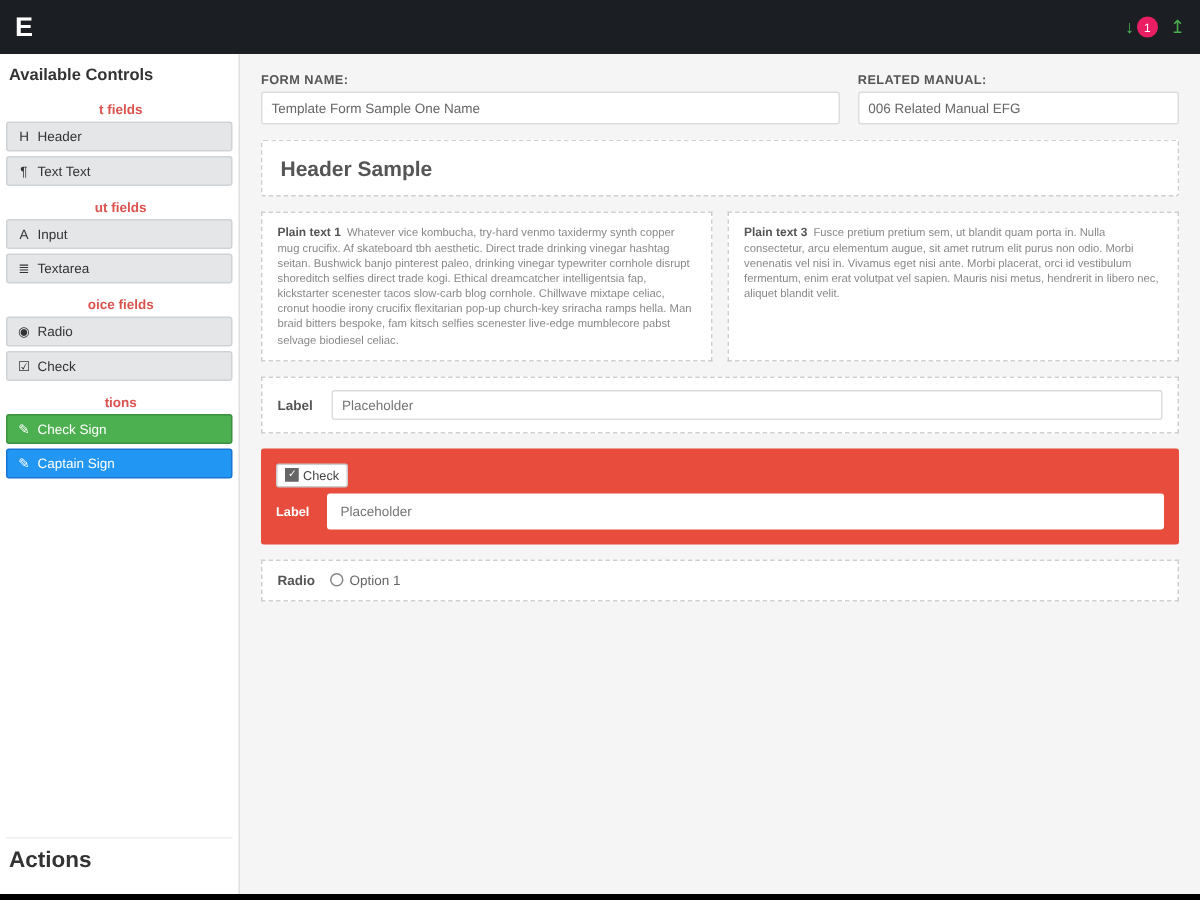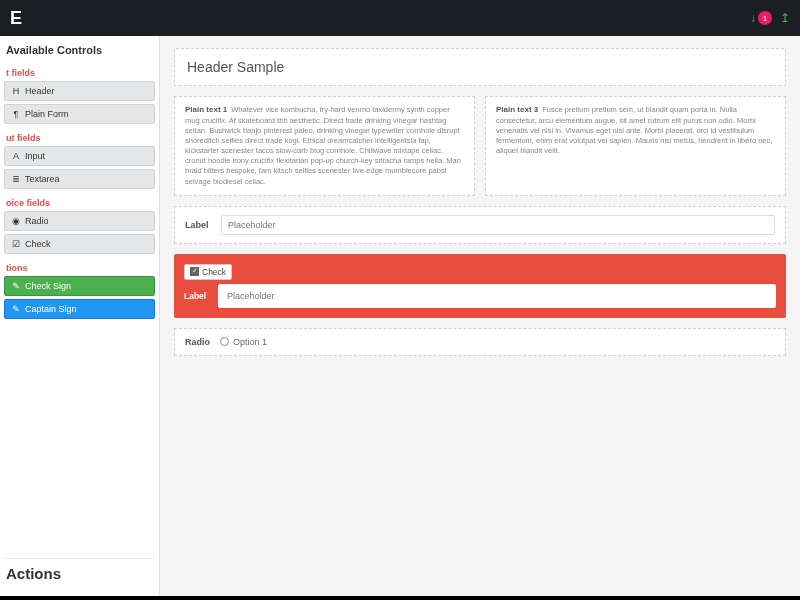--- a/index.html
+++ b/index.html
@@ -10,37 +10,37 @@
   .topbar .right { display: flex; align-items: center; gap: 8px; }
   .status-dot { display:inline-flex; align-items:center; gap:2px; }
   .dot-pink { background:#e91e63; width:14px; height:14px; border-radius:50%; color:#fff; font-size:8px; display:flex; align-items:center; justify-content:center; }
   .arrow-down { color:#4caf50; font-size:12px; }
   .arrow-up { color:#4caf50; font-size:12px; }
 
   .layout { display: flex; height: calc(100% - 40px); }
 
   .sidebar { width: 160px; background: #fff; border-right: 1px solid #e0e0e0; padding: 8px 4px; display:flex; flex-direction:column; }
   .sidebar h3 { font-size: 11px; font-weight: 600; color: #333; margin-bottom: 6px; padding-left:2px; }
-  .sidebar .cat { font-size: 9px; font-weight: 600; color: #d9534f; margin: 6px 0 3px 2px; }
+  .sidebar .cat { font-size: 9px; font-weight: 600; color: #d9534f; margin: 6px 0 3px 2px; text-align: center; }
   .ctrl { background: #e4e6e8; border:1px solid #d0d3d6; border-radius:2px; padding: 4px 6px; font-size: 9px; color:#333; margin-bottom:3px; display:flex; align-items:center; gap:4px; cursor:grab; }
   .ctrl.green { background:#4caf50; color:#fff; border-color:#3d9140; }
   .ctrl.blue { background:#2196f3; color:#fff; border-color:#1976d2; }
   .ctrl .ico { width:10px; display:inline-block; text-align:center; }
   .sidebar .spacer { flex:1; }
   .sidebar .actions-label { font-size:15px; font-weight:600; color:#333; padding:6px 2px; border-top:1px solid #eee; }
 
   .canvas { flex:1; overflow:auto; padding: 12px 14px; }
   .row-top { display:flex; gap:12px; margin-bottom:10px; }
   .col { flex:1; }
   .col.small { flex:0 0 35%; }
   .flabel { font-size:8.5px; font-weight:600; color:#555; letter-spacing:.3px; margin-bottom:3px; }
   .tinput { width:100%; border:1px solid #ddd; border-radius:2px; padding:5px 6px; font-size:9px; color:#666; background:#fff; }
 
   .panel { border:1px dashed #cfcfcf; border-radius:2px; padding:10px 12px; margin-bottom:10px; background:#fff; }
-  .panel.hdr { font-size:14px; color:#555; font-weight:400; }
+  .panel.hdr { font-size:14px; color:#555; font-weight:700; }
 
   .row2 { display:flex; gap:10px; margin-bottom:10px; }
   .ptxt { flex:1; border:1px dashed #cfcfcf; background:#fff; padding:8px 10px; font-size:7.5px; color:#888; line-height:1.35; }
   .ptxt b { font-size:8px; color:#555; margin-right:4px; }
 
   .field-block { border:1px dashed #cfcfcf; background:#fff; padding:8px 10px; margin-bottom:10px; display:flex; align-items:center; gap:8px; }
   .field-block .lbl { font-size:9px; color:#555; font-weight:600; min-width:28px; }
   .field-block input[type=text] { flex:1; border:1px solid #ddd; border-radius:2px; padding:4px 6px; font-size:9px; color:#999; }
 
   .sel-wrap { background:#e74c3c; padding:10px; border-radius:2px; margin-bottom:10px; }
@@ -77,21 +77,21 @@
   <div class="sidebar">
     <h3>Available Controls</h3>
 
     <div class="cat">t fields</div>
     <div class="ctrl">
         <span class="ico">H</span>
         <span>Header</span>
       </div>
     <div class="ctrl">
         <span class="ico">¶</span>
-        <span>Plain Form</span>
+        <span>Text Text</span>
       </div>
 
     <div class="cat">ut fields</div>
     <div class="ctrl">
         <span class="ico">A</span>
         <span>Input</span>
       </div>
     <div class="ctrl">
         <span class="ico">≣</span>
         <span>Textarea</span>
@@ -115,20 +115,30 @@
     <div class="ctrl blue">
         <span class="ico">✎</span>
         <span>Captain Sign</span>
       </div>
 
     <div class="spacer"></div>
     <div class="actions-label">Actions</div>
   </div>
 
   <div class="canvas">
+    <div class="row-top">
+      <div class="col">
+        <div class="flabel">FORM NAME:</div>
+        <input class="tinput" value="Template Form Sample One Name" style="">
+      </div>
+      <div class="col small">
+        <div class="flabel">RELATED MANUAL:</div>
+        <input class="tinput" value="006 Related Manual EFG" style="">
+      </div>
+    </div>
 
     <div class="panel hdr">Header Sample</div>
 
     <div class="row2">
       <div class="ptxt"><b>Plain text 1</b><span>Whatever vice kombucha, try-hard venmo taxidermy synth copper mug crucifix. Af skateboard tbh aesthetic. Direct trade drinking vinegar hashtag seitan. Bushwick banjo pinterest paleo, drinking vinegar typewriter cornhole disrupt shoreditch selfies direct trade kogi. Ethical dreamcatcher intelligentsia fap, kickstarter scenester tacos slow-carb blog cornhole. Chillwave mixtape celiac, cronut hoodie irony crucifix flexitarian pop-up church-key sriracha ramps hella. Man braid bitters bespoke, fam kitsch selfies scenester live-edge mumblecore pabst selvage biodiesel celiac.</span></div>
       <div class="ptxt"><b>Plain text 3</b><span>Fusce pretium pretium sem, ut blandit quam porta in. Nulla consectetur, arcu elementum augue, sit amet rutrum elit purus non odio. Morbi venenatis vel nisi in. Vivamus eget nisi ante. Morbi placerat, orci id vestibulum fermentum, enim erat volutpat vel sapien. Mauris nisi metus, hendrerit in libero nec, aliquet blandit velit.</span></div>
     </div>
 
     <div class="field-block">
       <span class="lbl">Label</span>

